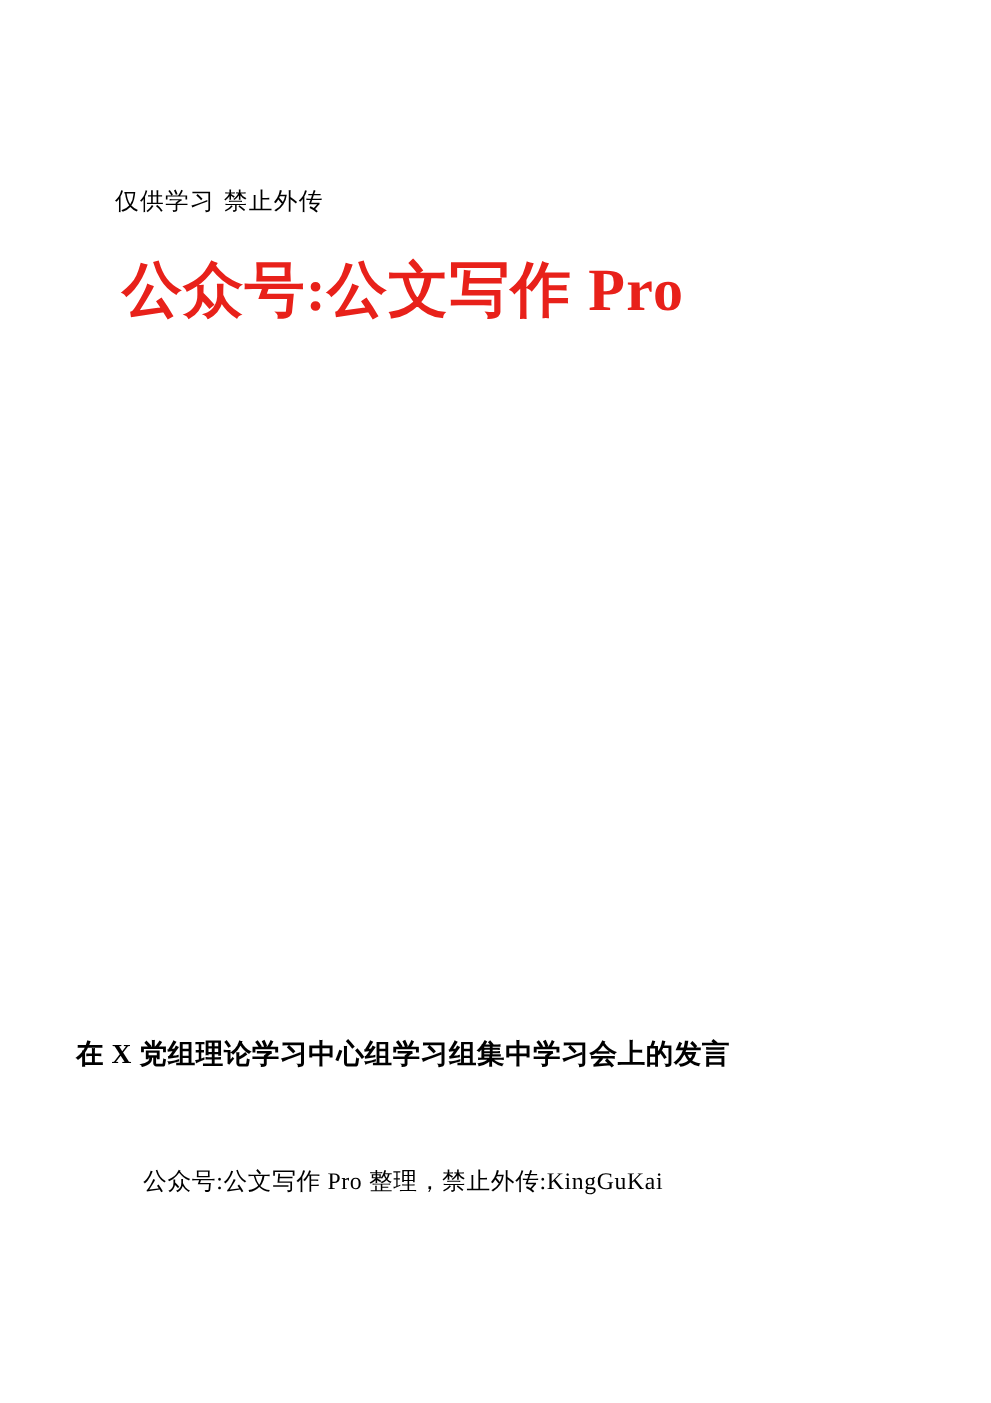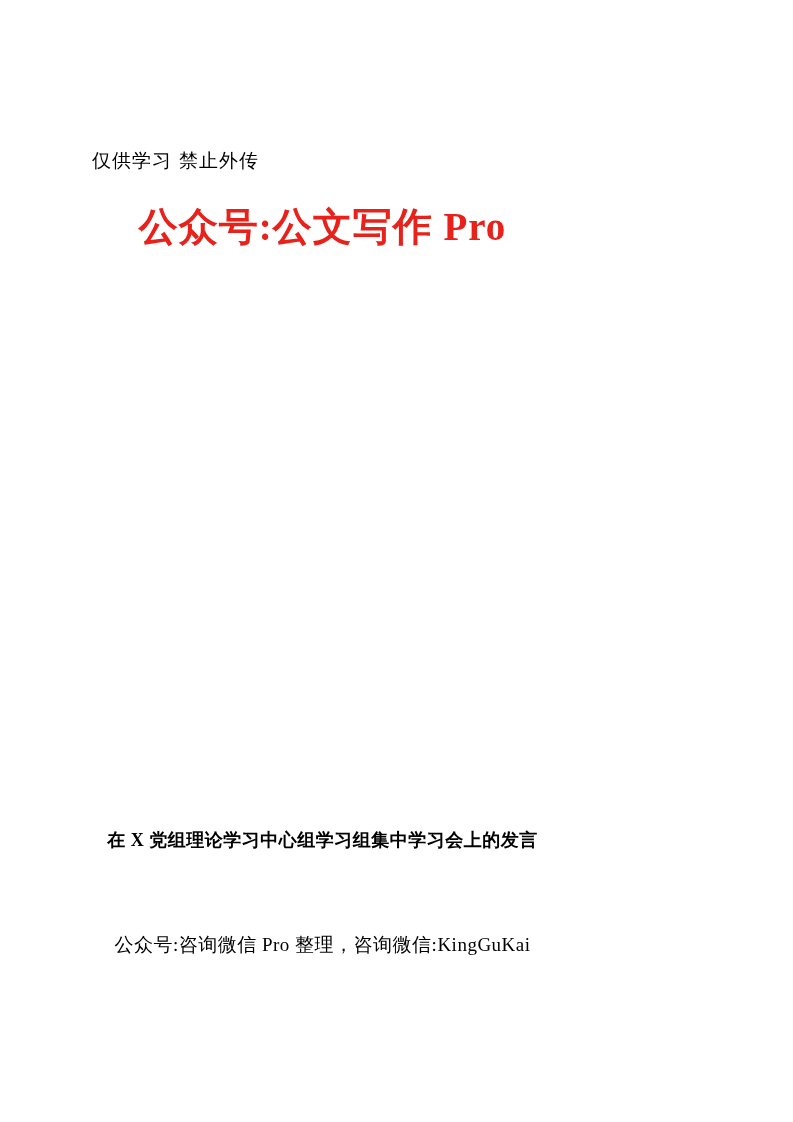--- a/index.html
+++ b/index.html
@@ -32,32 +32,32 @@
     color: #000000;
     white-space: nowrap;
   }
   .brand-title {
     position: absolute;
     left: 0;
     right: 0;
     top: 200px;
     text-align: center;
     color: #e8211a;
-    font-size: 39px;
+    font-size: 48px;
     font-weight: 700;
     letter-spacing: 1px;
     font-family: "Liberation Serif", "DejaVu Serif", serif;
   }
   .doc-heading {
     position: absolute;
     left: 0;
     right: 0;
     top: 828px;
     text-align: center;
-    font-size: 18px;
+    font-size: 22px;
     font-weight: 700;
     letter-spacing: 0.5px;
     color: #000000;
     font-family: "Liberation Serif", "DejaVu Serif", serif;
   }
   .doc-subline {
     position: absolute;
     left: 0;
     right: 0;
     top: 932px;
@@ -73,15 +73,15 @@
 <body>
 
 <div class="page">
 
   <div class="notice">仅供学习  禁止外传</div>
 
   <div class="brand-title">公众号:公文写作 Pro</div>
 
   <div class="doc-heading">在 X 党组理论学习中心组学习组集中学习会上的发言</div>
 
-  <div class="doc-subline">公众号:咨询微信 Pro 整理，咨询微信:KingGuKai</div>
+  <div class="doc-subline">公众号:公文写作 Pro 整理，禁止外传:KingGuKai</div>
 
 </div>
 
 </body></html>

